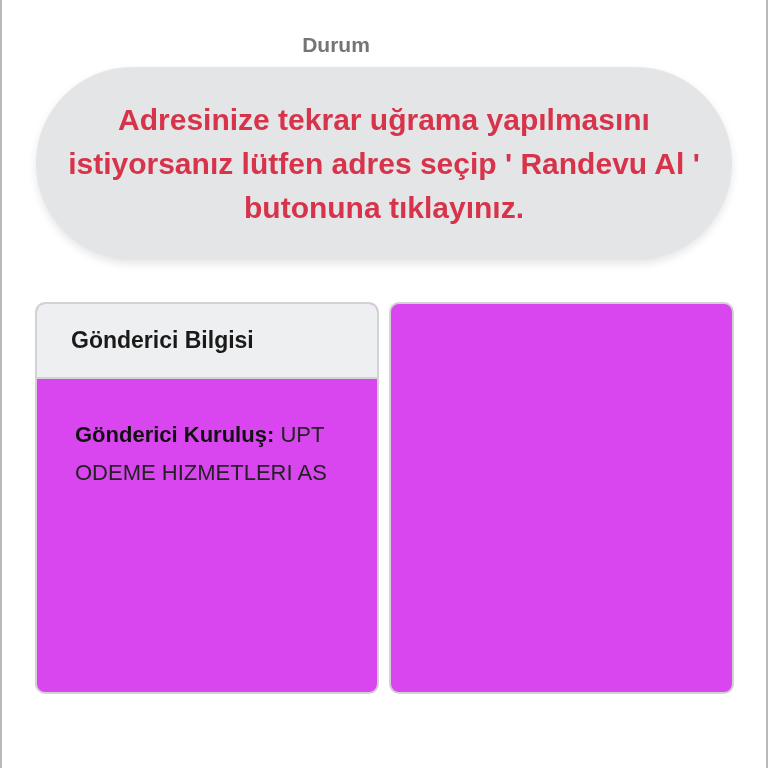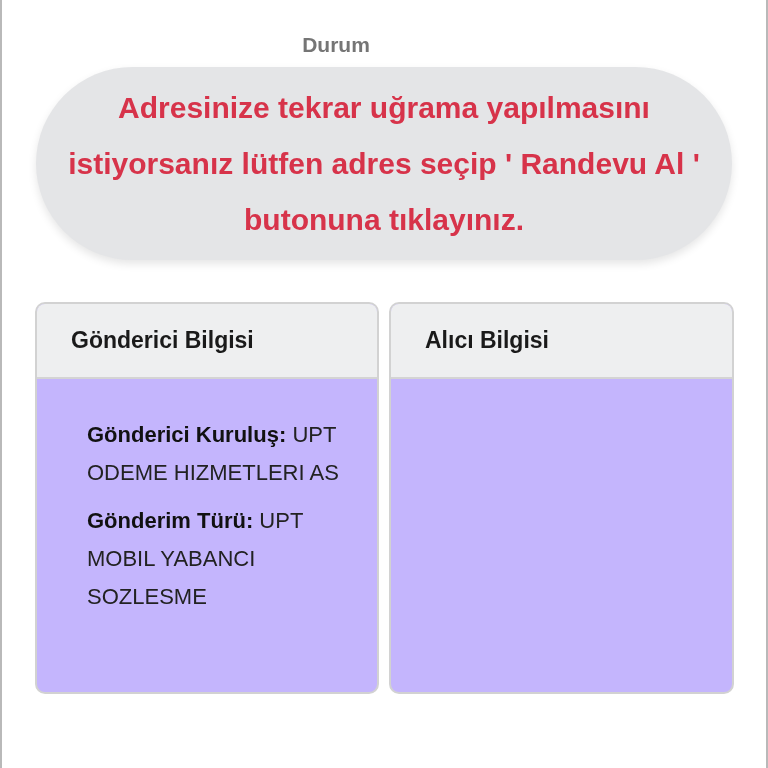--- a/index.html
+++ b/index.html
@@ -19,39 +19,39 @@
       text-align: center; font-size: 21px; font-weight: bold; color: #757575;
     }
     .status-pill {
       position: absolute; left: 36px; top: 67px; width: 696px; height: 193px;
       background: #e4e5e7; border-radius: 97px;
       box-shadow: 0 4px 8px rgba(0,0,0,0.10);
       display: flex; align-items: center; justify-content: center;
       box-sizing: border-box; padding: 0 20px;
     }
     .status-message {
-      color: #d7334a; font-weight: bold; font-size: 30px; line-height: 56px;
+      color: #d7334a; font-weight: bold; font-size: 30px; line-height: 44px;
       text-align: center; margin: 0;
     }
     .card {
       position: absolute; top: 302px; height: 392px;
-      background: #c4b5fd; border: 2px solid #d2d2d2; border-radius: 10px;
+      background: #d946ef; border: 2px solid #d2d2d2; border-radius: 10px;
       box-sizing: border-box; overflow: hidden;
     }
     .card.left { left: 35px; width: 344px; }
     .card.right { left: 389px; width: 345px; }
     .card-header {
       height: 75px; background: #eeeff0; border-bottom: 2px solid #d4d4d4;
       box-sizing: border-box; padding: 0 0 0 34px;
       display: flex; align-items: center;
       font-size: 23px; font-weight: bold; color: #1a1a1a;
     }
     .card-body { padding: 37px 20px 0 34px; }
     .field {
-      font-size: 22px; line-height: 38px; color: #222222; margin: 0 0 10px 16px;
+      font-size: 22px; line-height: 38px; color: #222222; margin: 0 0 10px 4px;
     }
     .field .lbl { font-weight: bold; color: #111111; }
   </style>
 </head>
 <body>
 
 <div class="frame"></div>
 
 <div class="status-label">Durum</div>
 
@@ -59,24 +59,19 @@
   <p class="status-message">Adresinize tekrar uğrama yapılmasını istiyorsanız lütfen adres seçip ' Randevu Al ' butonuna tıklayınız.</p>
 </div>
 
 <div class="card left">
   <div class="card-header">Gönderici Bilgisi</div>
   <div class="card-body">
     <p class="field">
       <span class="lbl">Gönderici Kuruluş:</span>
       <span>UPT ODEME HIZMETLERI AS</span>
     </p>
-    <p class="field">
-      <span class="lbl">Gönderim Türü:</span>
-      <span>UPT MOBIL YABANCI SOZLESME</span>
-    </p>
   </div>
 </div>
 
 <div class="card right">
-  <div class="card-header">Alıcı Bilgisi</div>
   <div class="card-body">
   </div>
 </div>
 
 </body></html>

